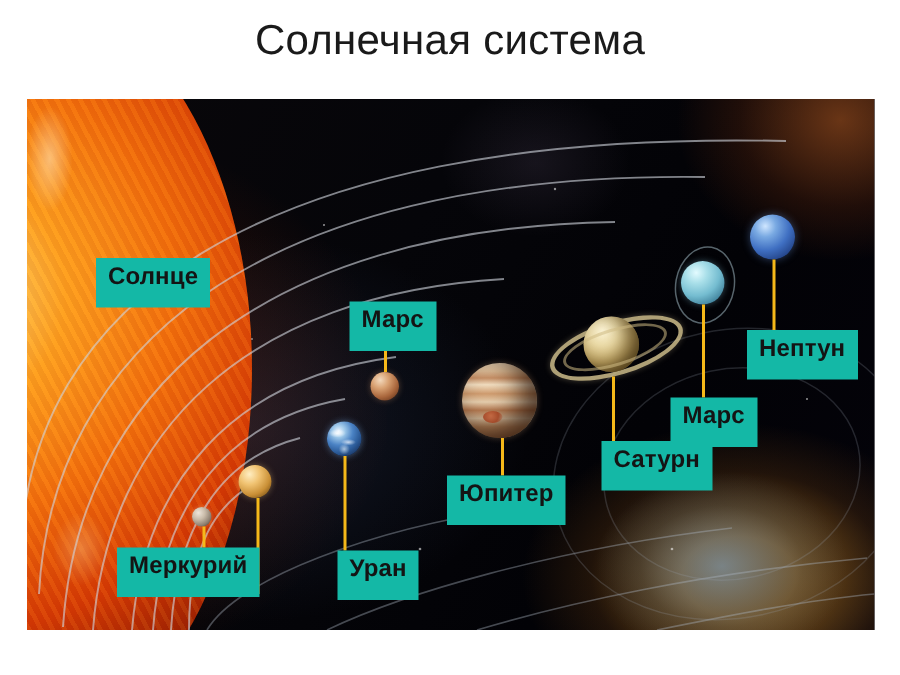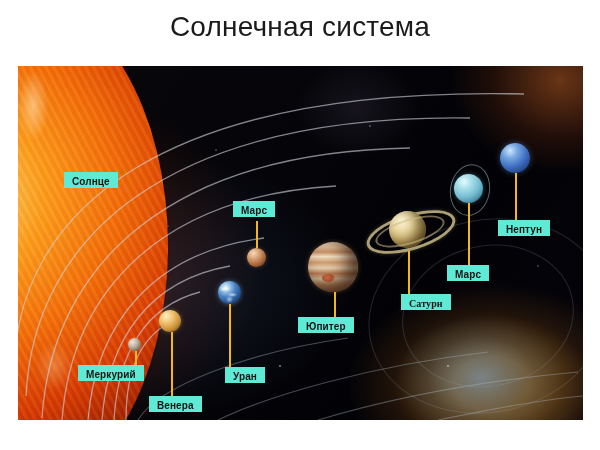--- a/index.html
+++ b/index.html
@@ -185,42 +185,42 @@
     transform: rotate(10deg);
   }
   #planet-neptune {
     left: 482px; top: 77px; width: 30px; height: 30px;
     background: radial-gradient(circle at 34% 26%, #cfe6ff 0%, #79a9e2 24%, #3f6fc2 54%, #24458a 80%, #111f44 98%);
     box-shadow: 0 0 6px rgba(110,160,235,0.4);
   }
   
   .callout {
     position: absolute;
-    background: #5eead4;
+    background: #14b8a6;
     color: #141414;
     font-family: "Liberation Sans", sans-serif;
     font-weight: bold;
-    font-size: 10px;
+    font-size: 16px;
     line-height: 1;
-    padding: 5px 8px 1px 8px;
+    padding: 5px 8px 12px 8px;
     white-space: nowrap;
     letter-spacing: 0.1px;
   }
   .leader {
     position: absolute;
     width: 2px;
     background: #f5b819;
   }
   #label-sun      { left: 46px;  top: 106px; }
   #label-mercury  { left: 60px;  top: 299px; }
   #label-venus    { left: 131px; top: 330px; }
   #label-earth    { left: 207px; top: 301px; }
   #label-mars     { left: 215px; top: 135px; }
   #label-jupiter  { left: 280px; top: 251px; }
-  #label-saturn   { left: 383px; top: 228px; font-family: Liberation Serif, serif; }
+  #label-saturn   { left: 383px; top: 228px; }
   #label-uranus   { left: 429px; top: 199px; }
   #label-neptune  { left: 480px; top: 154px; }
 
   #leader-mercury { left: 117px; top: 285px; height: 14px; }
   #leader-venus   { left: 153px; top: 266px; height: 64px; }
   #leader-earth   { left: 211px; top: 238px; height: 63px; }
   #leader-mars    { left: 238px; top: 155px; height: 27px; }
   #leader-jupiter { left: 316px; top: 226px; height: 25px; }
   #leader-saturn  { left: 390px; top: 185px; height: 43px; }
   #leader-uranus  { left: 450px; top: 137px; height: 62px; }
@@ -292,21 +292,20 @@
     <div class="leader" id="leader-venus"></div>
     <div class="leader" id="leader-earth"></div>
     <div class="leader" id="leader-mars"></div>
     <div class="leader" id="leader-jupiter"></div>
     <div class="leader" id="leader-saturn"></div>
     <div class="leader" id="leader-uranus"></div>
     <div class="leader" id="leader-neptune"></div>
 
     <div class="callout" id="label-sun">Солнце</div>
     <div class="callout" id="label-mercury">Меркурий</div>
-    <div class="callout" id="label-venus">Венера</div>
     <div class="callout" id="label-earth">Уран</div>
     <div class="callout" id="label-mars">Марс</div>
     <div class="callout" id="label-jupiter">Юпитер</div>
     <div class="callout" id="label-saturn">Сатурн</div>
     <div class="callout" id="label-uranus">Марс</div>
     <div class="callout" id="label-neptune">Нептун</div>
 
   </div>
 </div>
 

